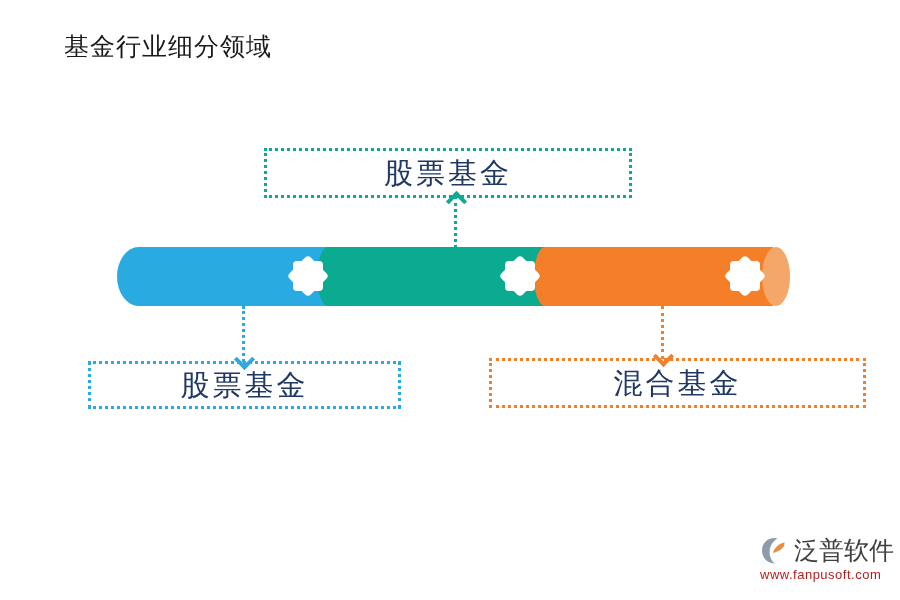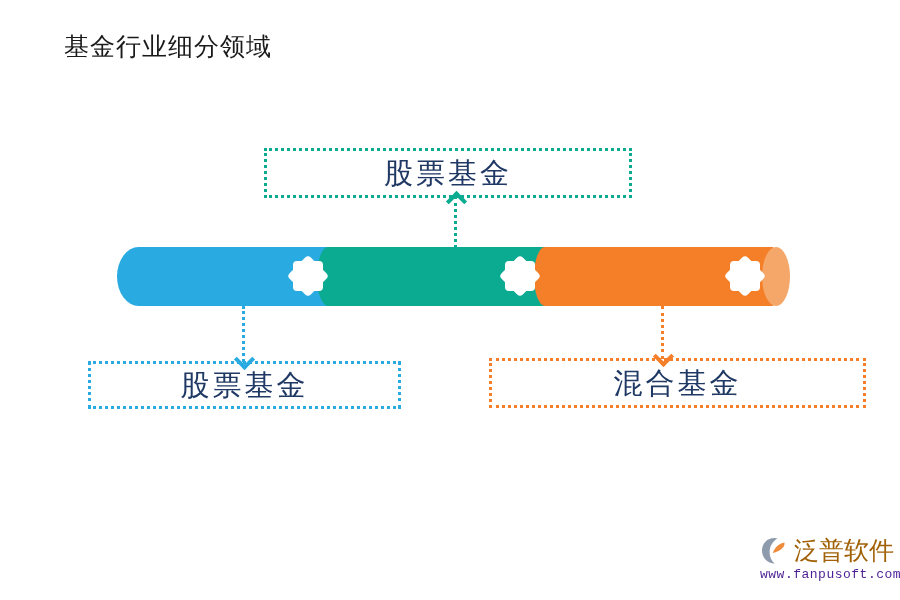--- a/index.html
+++ b/index.html
@@ -229,29 +229,29 @@
   .wm-mark {
     width: 30px;
     height: 30px;
     position: relative;
     flex: 0 0 auto;
   }
   .wm-name {
     font-family: "Liberation Serif", "DejaVu Serif", serif;
     font-size: 25px;
     line-height: 28px;
-    color: #a16207;
+    color: #404040;
     letter-spacing: 0px;
     white-space: nowrap;
   }
   .wm-url {
-    font-family: Liberation Mono, monospace;
+    font-family: Liberation Sans, sans-serif;
     font-size: 13px;
     line-height: 16px;
-    color: #4c1d95;
+    color: #b91c1c;
     letter-spacing: 0.5px;
     margin-top: 1px;
     white-space: nowrap;
   }
 </style>
 </head>
 <body>
 
 <div class="canvas">
 

